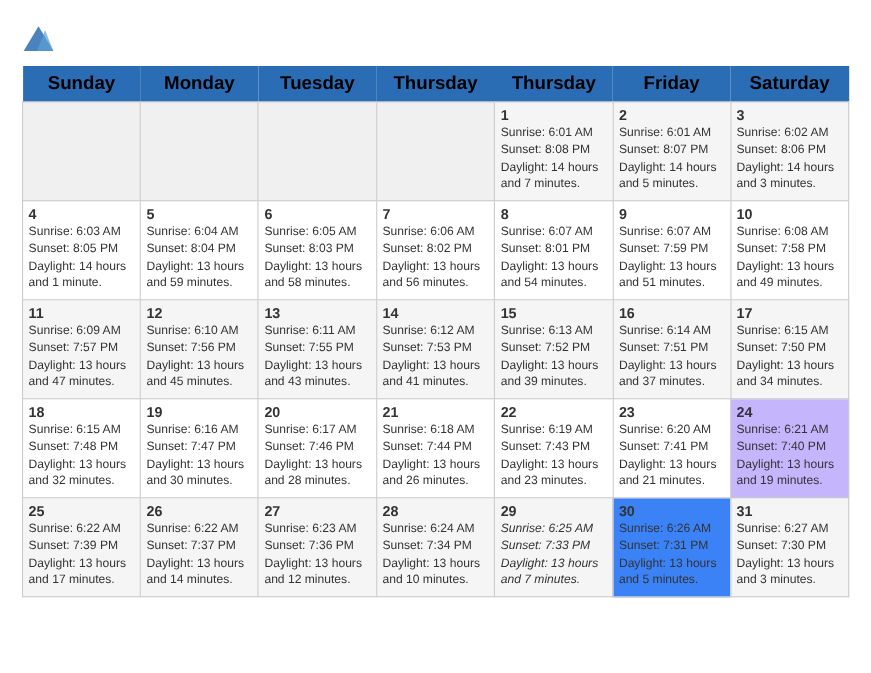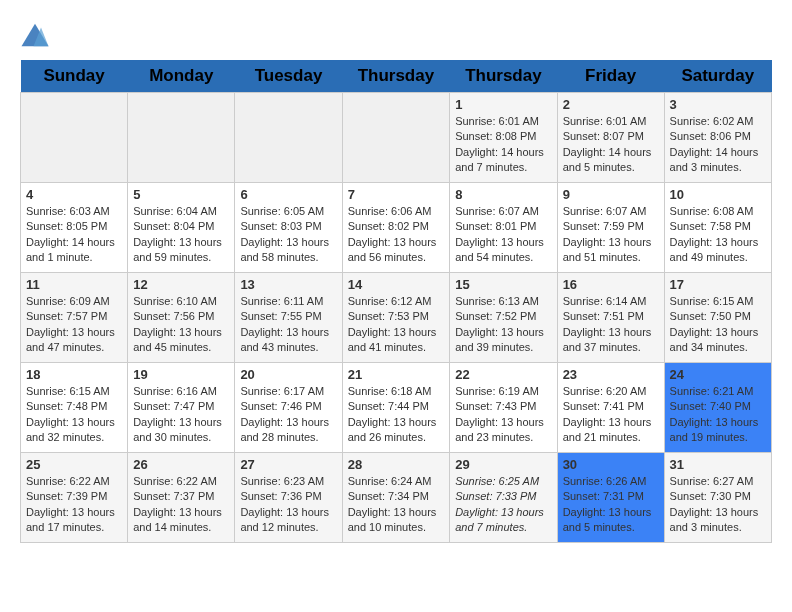--- a/index.html
+++ b/index.html
@@ -272,21 +272,21 @@
           <div class="cell-content" style="white-space: pre-line;">Sunrise: 6:19 AM
 Sunset: 7:43 PM
 Daylight: 13 hours and 23 minutes.</div>
         </td>
         <td style="background-color: rgb(255, 255, 255);">
           <span class="date-num">23</span>
           <div class="cell-content" style="white-space: pre-line;">Sunrise: 6:20 AM
 Sunset: 7:41 PM
 Daylight: 13 hours and 21 minutes.</div>
         </td>
-        <td style="background-color: #3b82f6;">
+        <td style="background-color: #c4b5fd;">
           <span class="date-num">24</span>
           <div class="cell-content" style="white-space: pre-line;">Sunrise: 6:21 AM
 Sunset: 7:40 PM
 Daylight: 13 hours and 19 minutes.</div>
         </td>
       </tr>
       <tr>
         <td style="background-color: rgb(245, 245, 245);">
           <span class="date-num">25</span>
           <div class="cell-content" style="white-space: pre-line;">Sunrise: 6:22 AM

